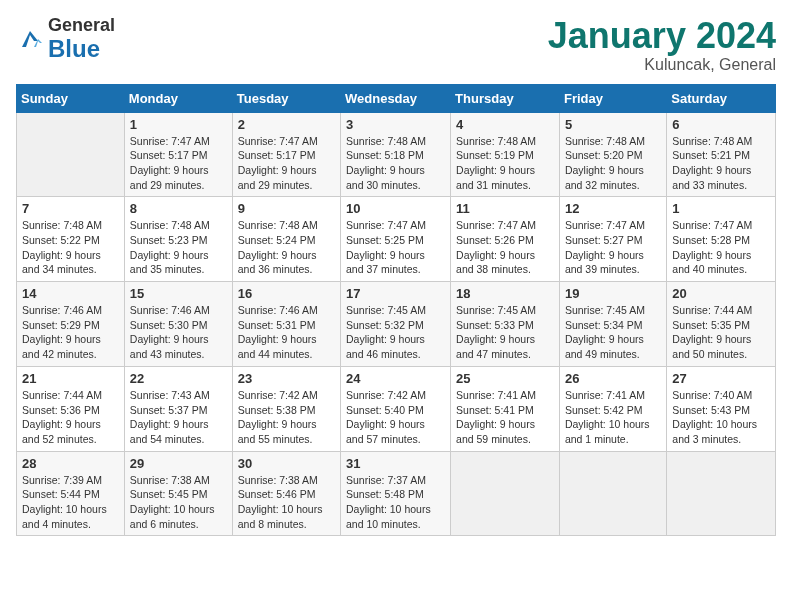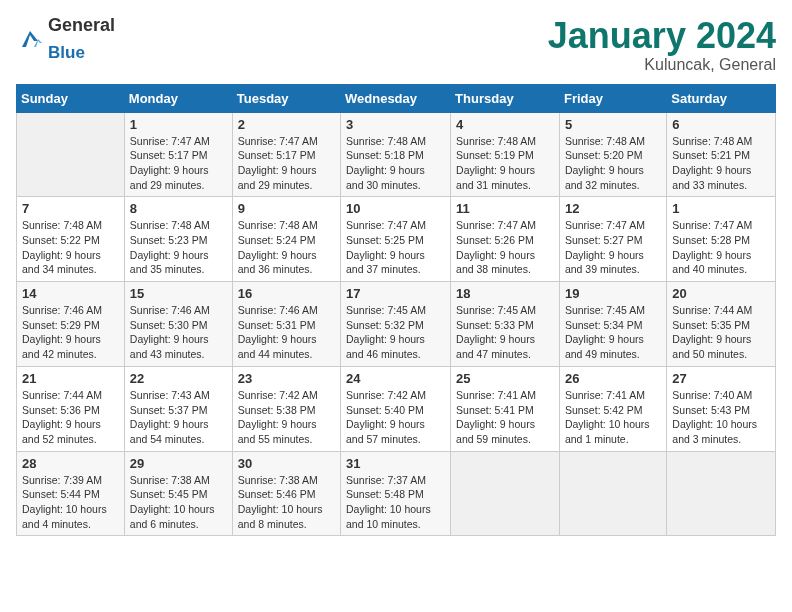--- a/index.html
+++ b/index.html
@@ -17,29 +17,28 @@
       margin-bottom: 10px;
     }
     .logo {
       display: flex;
       align-items: center;
     }
     .logo-text {
       display: flex;
       flex-direction: column;
       line-height: 1.1;
-      gap: 8px;
     }
     .logo-general {
       font-size: 18px;
       font-weight: bold;
       color: #333;
     }
     .logo-blue {
-      font-size: 17px;
+      font-size: 24px;
       font-weight: bold;
       color: #1a6faf;
     }
     .logo-icon {
       width: 28px;
       height: 28px;
       margin-right: 4px;
     }
     .title-area {
       text-align: right;

